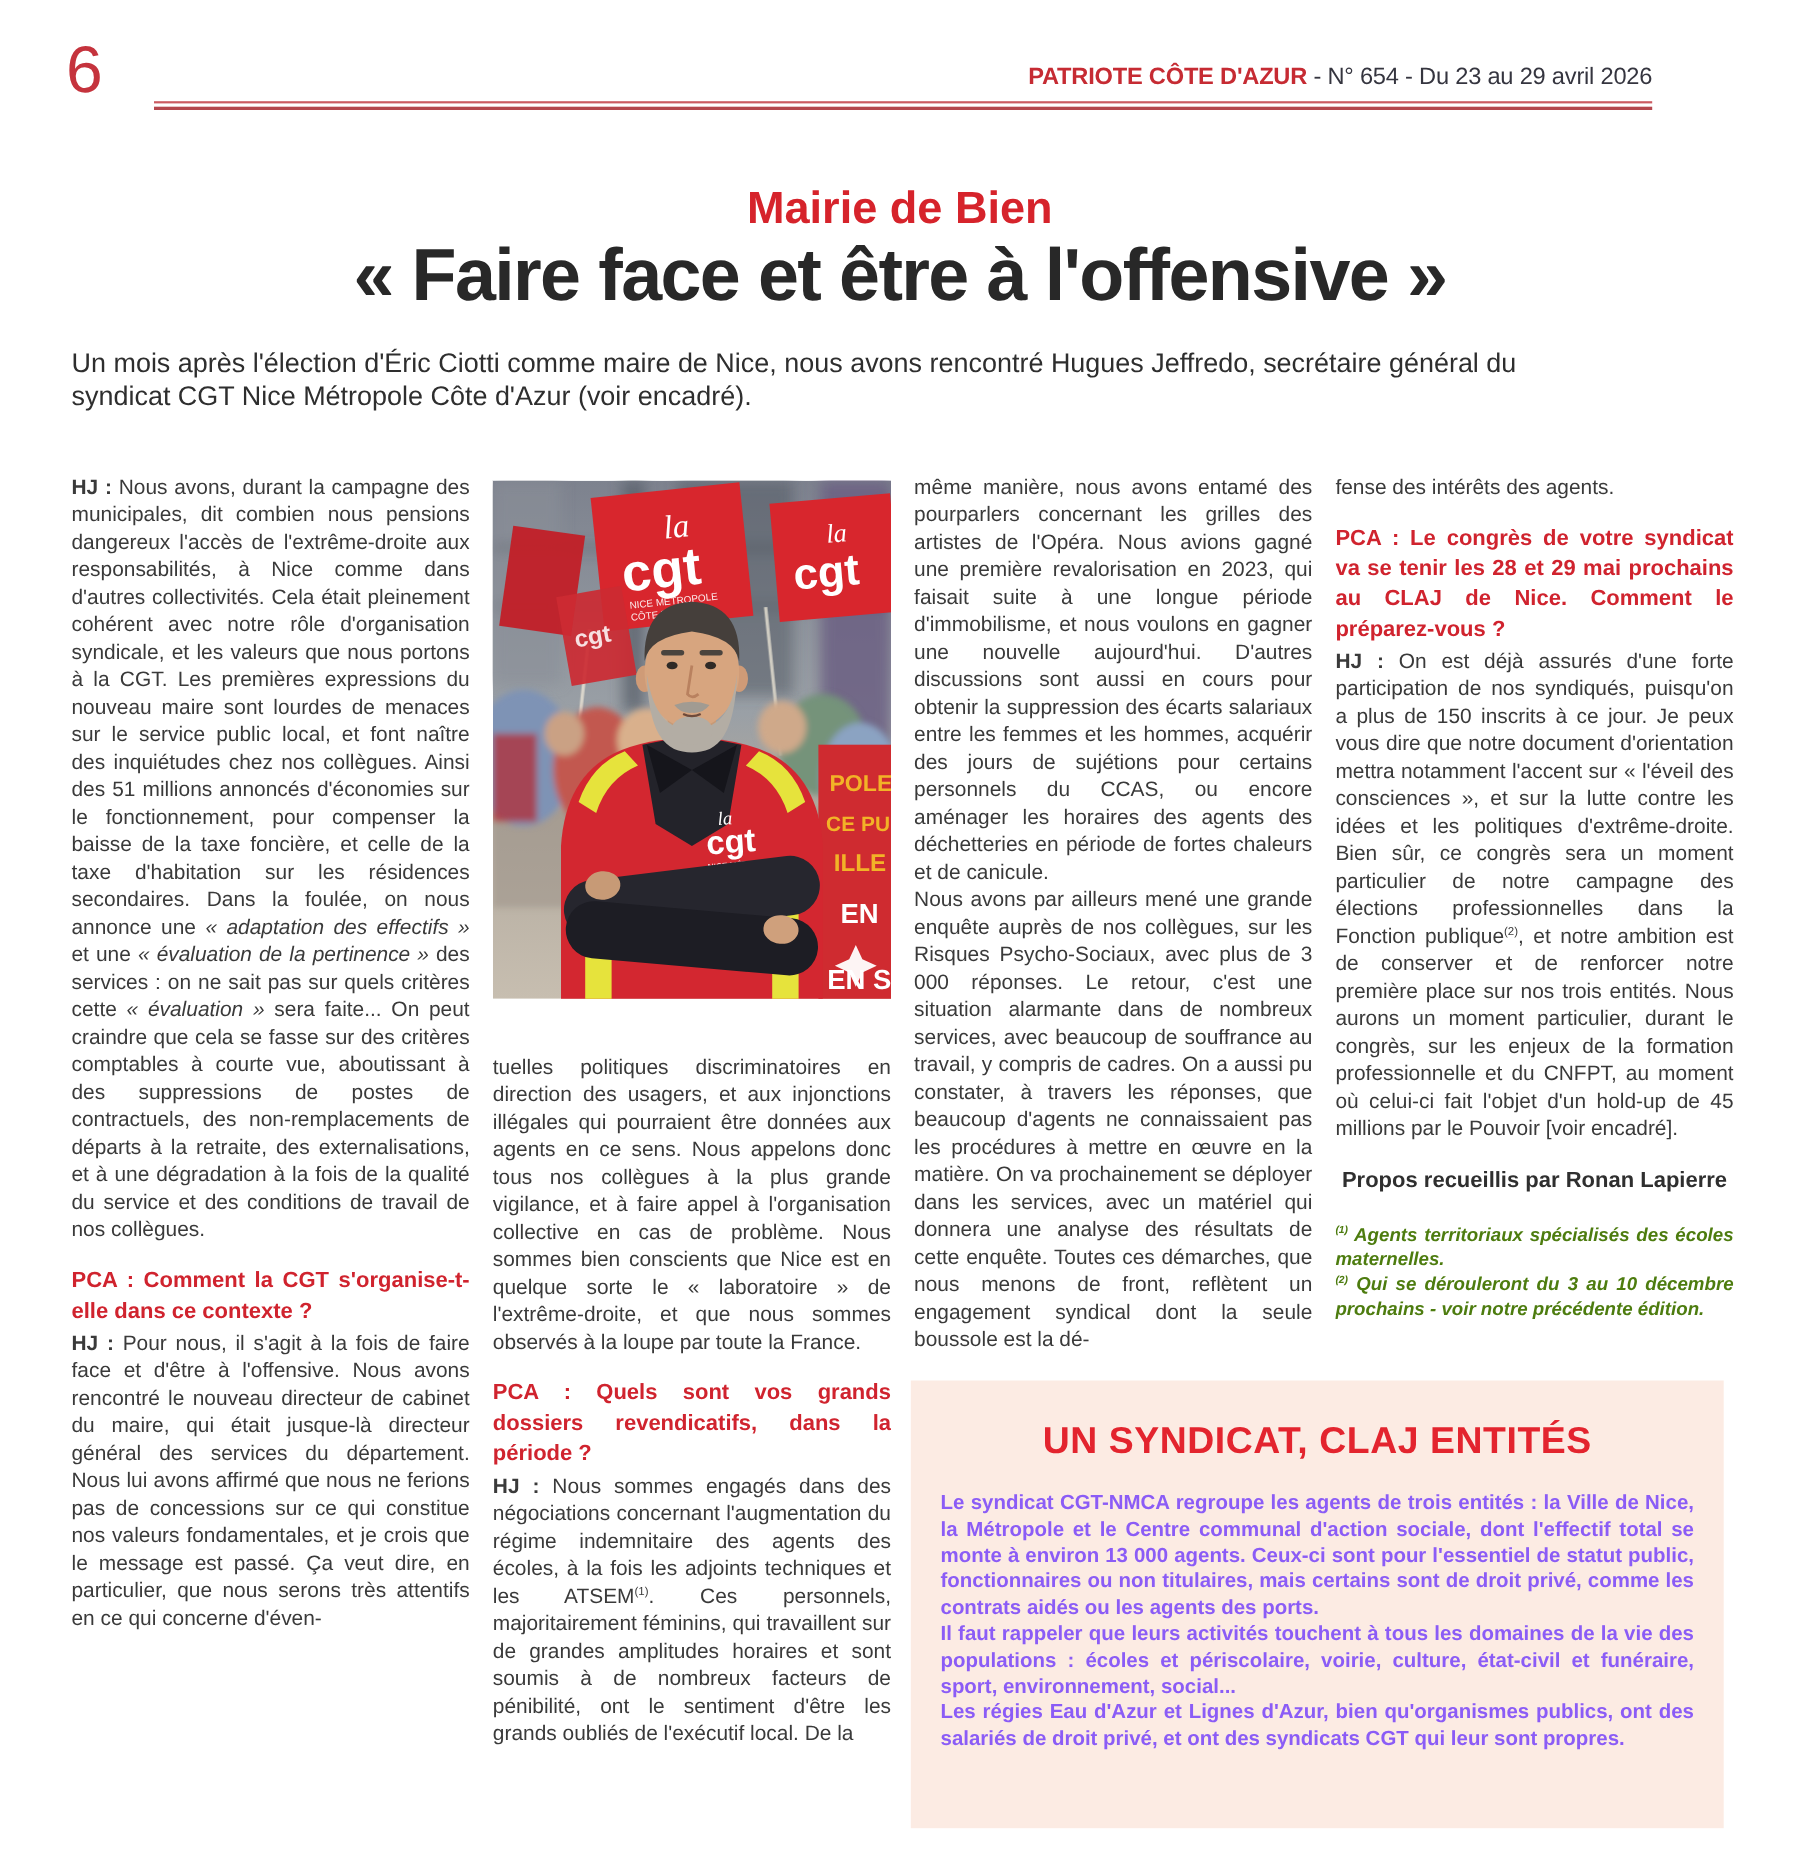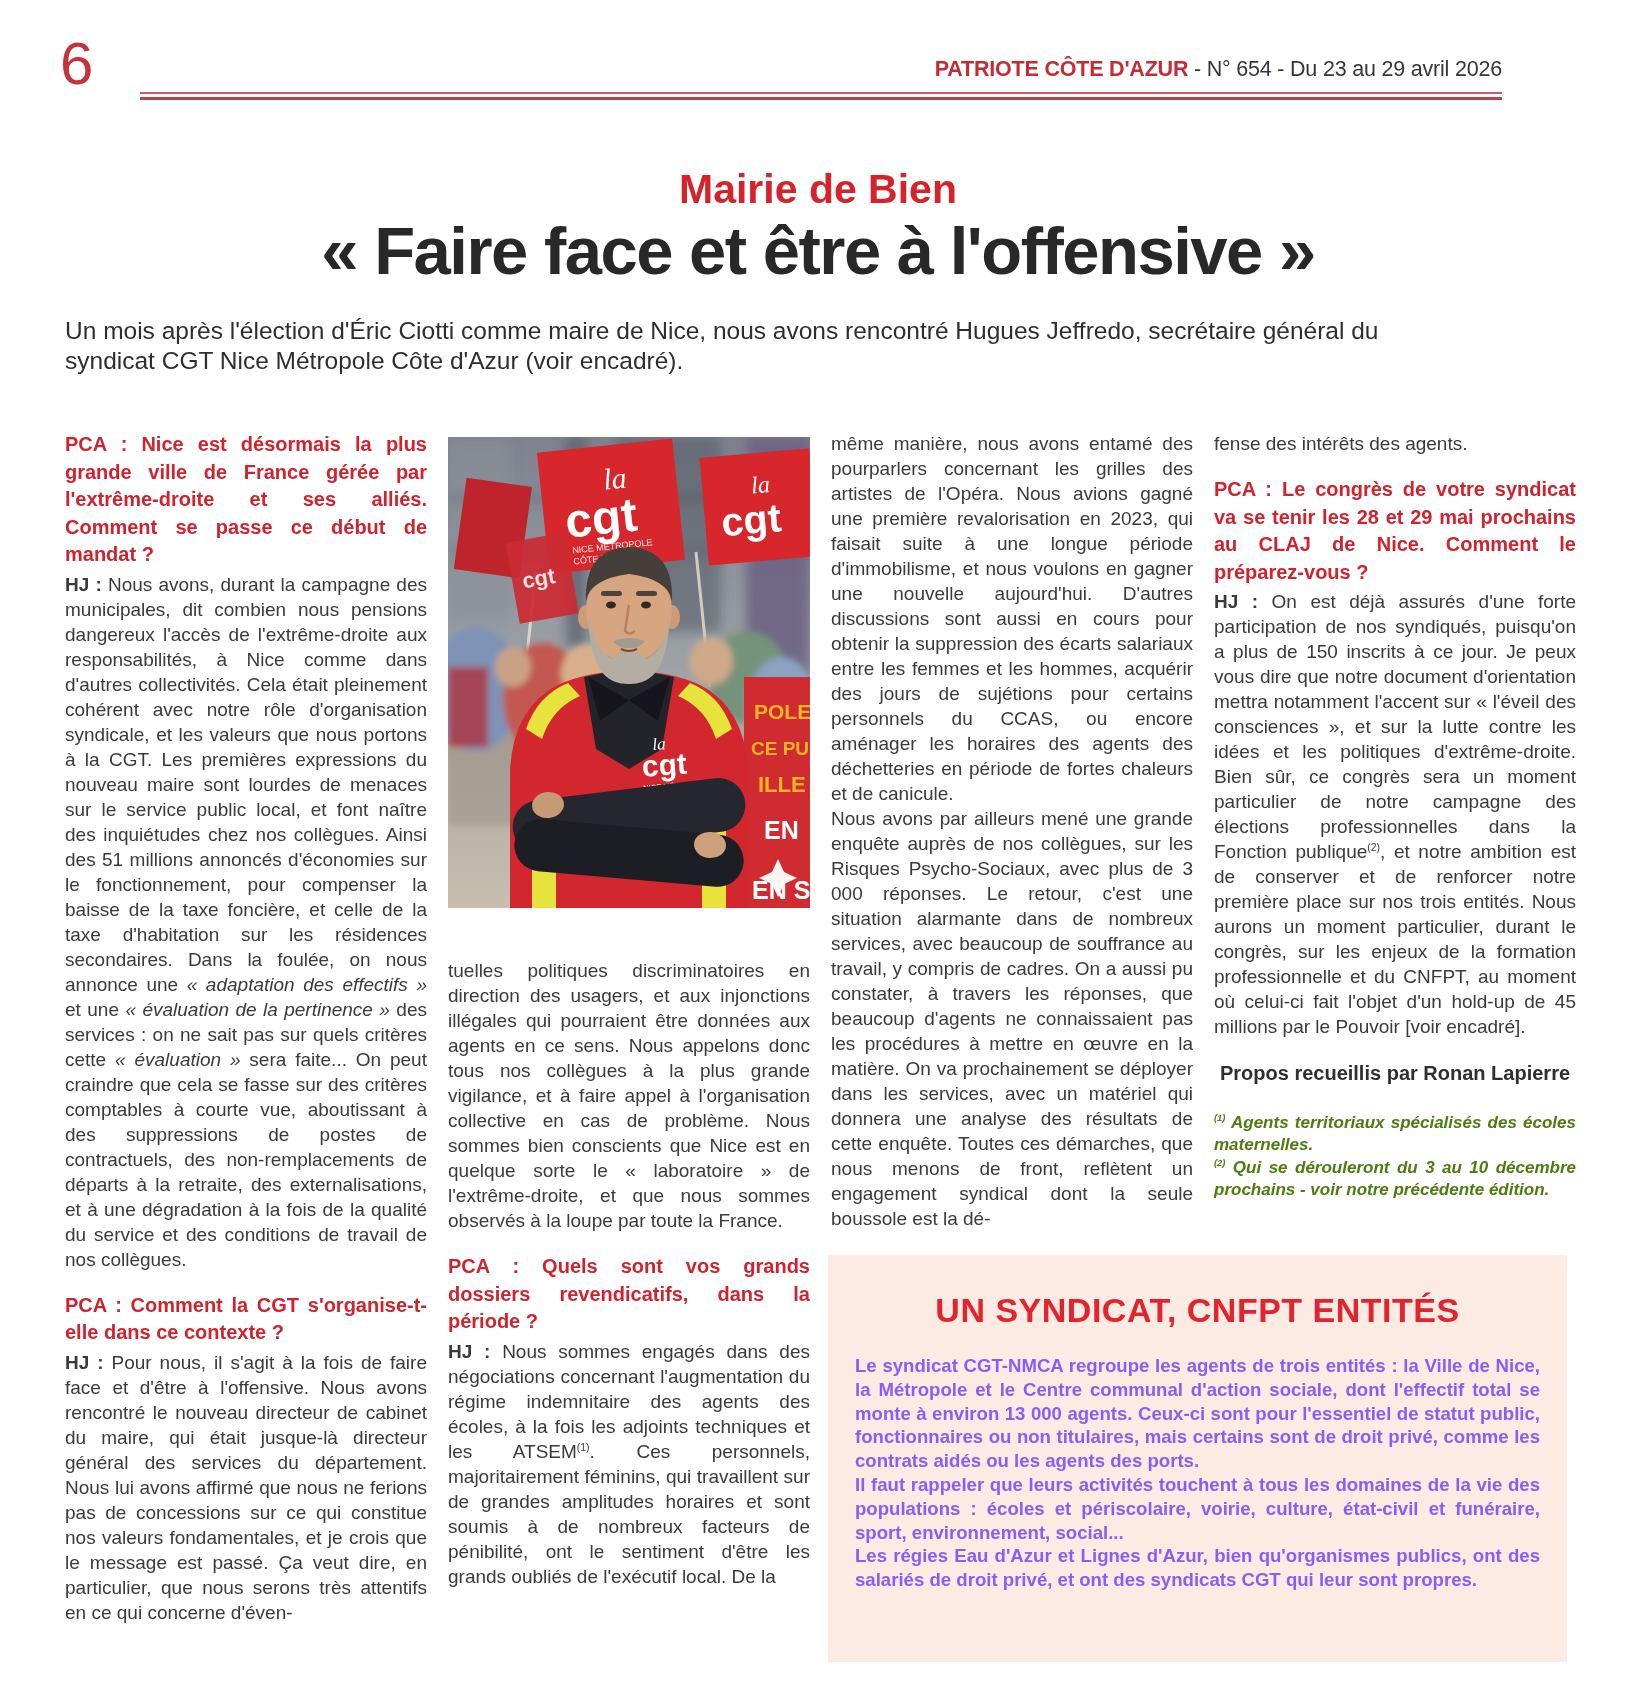--- a/index.html
+++ b/index.html
@@ -48,21 +48,20 @@
   <div class="pagenum">6</div>
   <div class="masthead"><span class="brand">PATRIOTE CÔTE D'AZUR</span><span> - N° 654 - Du 23 au 29 avril 2026</span></div>
   <div class="rule"></div>
 
   <div class="kicker">Mairie de Bien</div>
   <h1 class="title" style="margin:0;">« Faire face et être à l'offensive »</h1>
   <p class="lede" style="margin:0;">Un mois après l'élection d'Éric Ciotti comme maire de Nice, nous avons rencontré Hugues Jeffredo, secrétaire général du syndicat CGT Nice Métropole Côte d'Azur (voir encadré).</p>
 
   <div class="cols">
     <div class="col">
-        <p class="blk q"><span>PCA : Nice est désormais la plus grande ville de France gérée par l'extrême-droite et ses alliés. Comment se passe ce début de mandat ?</span></p>
         <p class="blk a"><span class="b">HJ : </span><span>Nous avons, durant la campagne des municipales, dit combien nous pensions dangereux l'accès de l'extrême-droite aux responsabilités, à Nice comme dans d'autres collectivités. Cela était pleinement cohérent avec notre rôle d'organisation syndicale, et les valeurs que nous portons à la CGT. Les premières expressions du nouveau maire sont lourdes de menaces sur le service public local, et font naître des inquiétudes chez nos collègues. Ainsi des 51 millions annoncés d'économies sur le fonctionnement, pour compenser la baisse de la taxe foncière, et celle de la taxe d'habitation sur les résidences secondaires. Dans la foulée, on nous annonce une </span><span class="i">« adaptation des effectifs »</span><span> et une </span><span class="i">« évaluation de la pertinence »</span><span> des services : on ne sait pas sur quels critères cette </span><span class="i">« évaluation »</span><span> sera faite... On peut craindre que cela se fasse sur des critères comptables à courte vue, aboutissant à des suppressions de postes de contractuels, des non-remplacements de départs à la retraite, des externalisations, et à une dégradation à la fois de la qualité du service et des conditions de travail de nos collègues.</span></p>
         <p class="blk q"><span>PCA : Comment la CGT s'organise-t-elle dans ce contexte ?</span></p>
         <p class="blk a"><span class="b">HJ : </span><span>Pour nous, il s'agit à la fois de faire face et d'être à l'offensive. Nous avons rencontré le nouveau directeur de cabinet du maire, qui était jusque-là directeur général des services du département. Nous lui avons affirmé que nous ne ferions pas de concessions sur ce qui constitue nos valeurs fondamentales, et je crois que le message est passé. Ça veut dire, en particulier, que nous serons très attentifs en ce qui concerne d'éven-</span></p>
       </div>
 
     <div class="col">
       <figure>
         <svg viewBox="0 0 362 471" width="362" height="471" xmlns="http://www.w3.org/2000/svg" style="display:block;">
           <defs>
             <linearGradient id="bgg" x1="0" y1="0" x2="0" y2="1">
@@ -179,21 +178,21 @@
         <p class="blk a"><span>fense des intérêts des agents.</span></p>
         <p class="blk q"><span>PCA : Le congrès de votre syndicat va se tenir les 28 et 29 mai prochains au CLAJ de Nice. Comment le préparez-vous ?</span></p>
         <p class="blk a"><span class="b">HJ : </span><span>On est déjà assurés d'une forte participation de nos syndiqués, puisqu'on a plus de 150 inscrits à ce jour. Je peux vous dire que notre document d'orientation mettra notamment l'accent sur « l'éveil des consciences », et sur la lutte contre les idées et les politiques d'extrême-droite. Bien sûr, ce congrès sera un moment particulier de notre campagne des élections professionnelles dans la Fonction publique</span><sup>(2)</sup><span>, et notre ambition est de conserver et de renforcer notre première place sur nos trois entités. Nous aurons un moment particulier, durant le congrès, sur les enjeux de la formation professionnelle et du CNFPT, au moment où celui-ci fait l'objet d'un hold-up de 45 millions par le Pouvoir [voir encadré].</span></p>
         <p class="blk byline"><span>Propos recueillis par Ronan Lapierre</span></p>
         <p class="blk note"><sup>(1)</sup><span> Agents territoriaux spécialisés des écoles maternelles.</span></p>
         <p class="blk note"><sup>(2)</sup><span> Qui se dérouleront du 3 au 10 décembre prochains - voir notre précédente édition.</span></p>
       </div>
   </div>
 
   <aside class="box">
-    <h2>UN SYNDICAT, CNFPT ENTITÉS</h2>
+    <h2>UN SYNDICAT, CLAJ ENTITÉS</h2>
     <div>
         <p>Le syndicat CGT-NMCA regroupe les agents de trois entités : la Ville de Nice, la Métropole et le Centre communal d'action sociale, dont l'effectif total se monte à environ 13 000 agents. Ceux-ci sont pour l'essentiel de statut public, fonctionnaires ou non titulaires, mais certains sont de droit privé, comme les contrats aidés ou les agents des ports.</p>
         <p>Il faut rappeler que leurs activités touchent à tous les domaines de la vie des populations : écoles et périscolaire, voirie, culture, état-civil et funéraire, sport, environnement, social...</p>
         <p>Les régies Eau d'Azur et Lignes d'Azur, bien qu'organismes publics, ont des salariés de droit privé, et ont des syndicats CGT qui leur sont propres.</p>
       </div>
   </aside>
 
 </div>
 
 </body></html>

